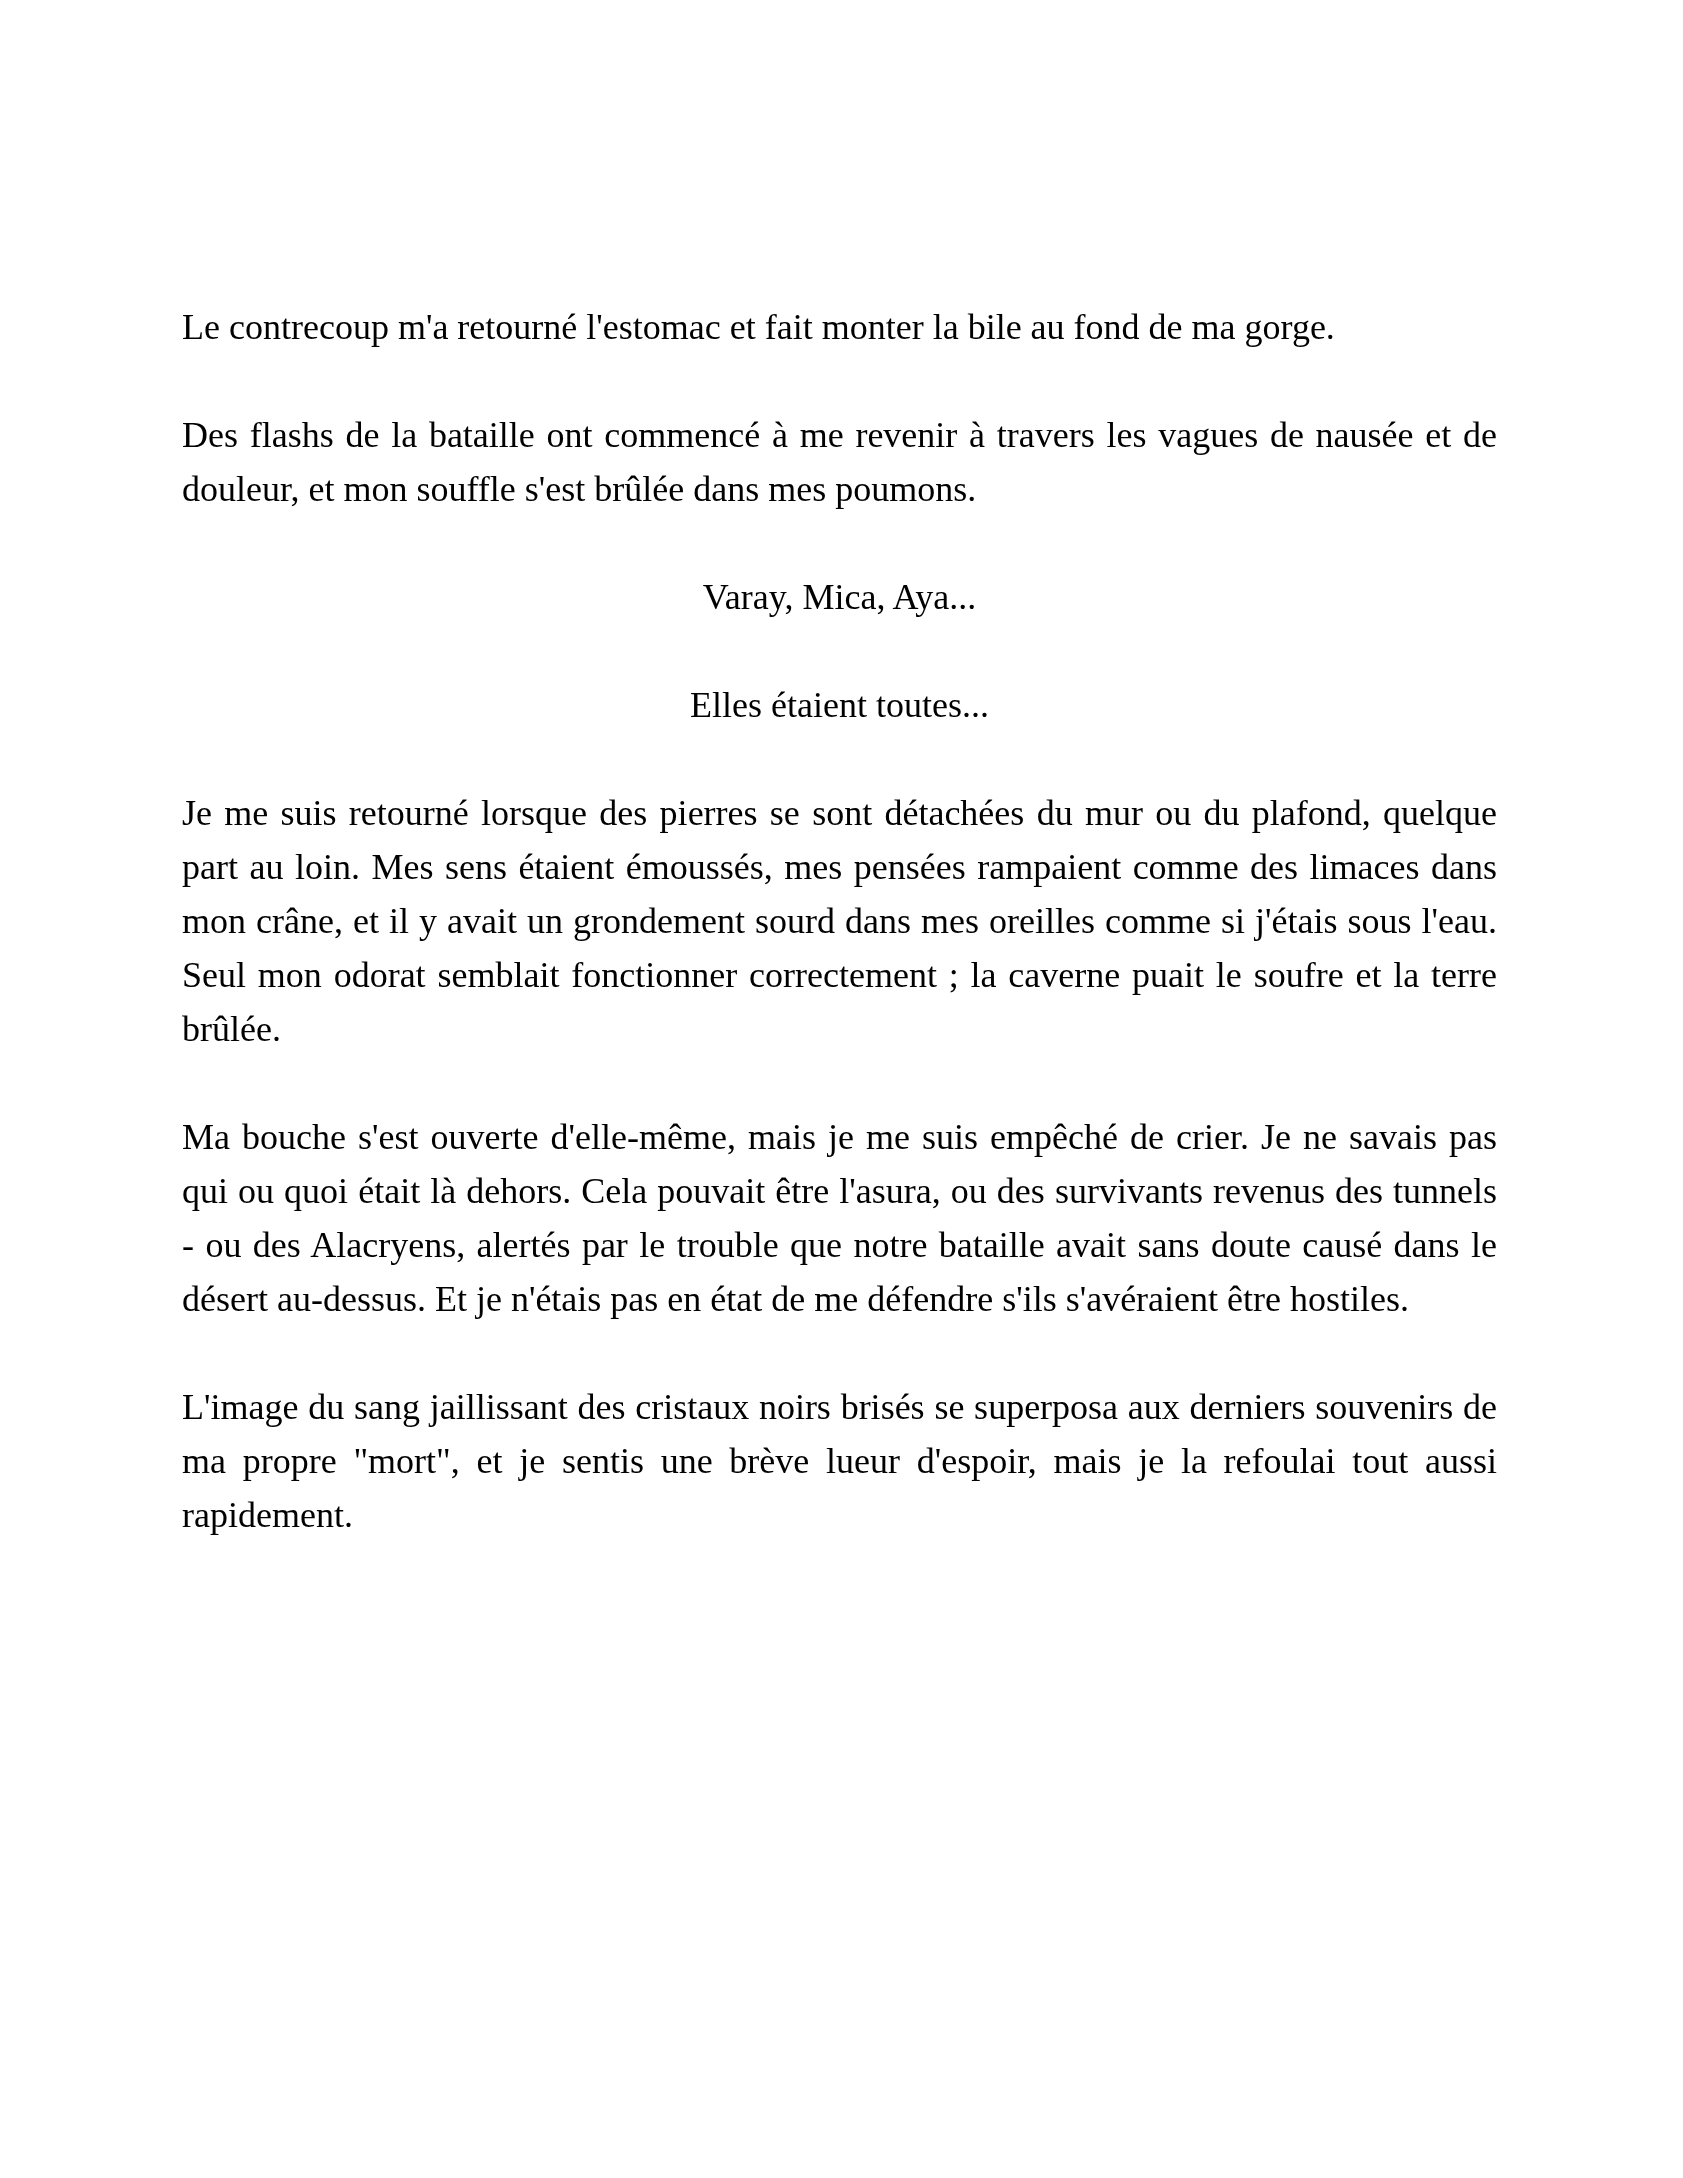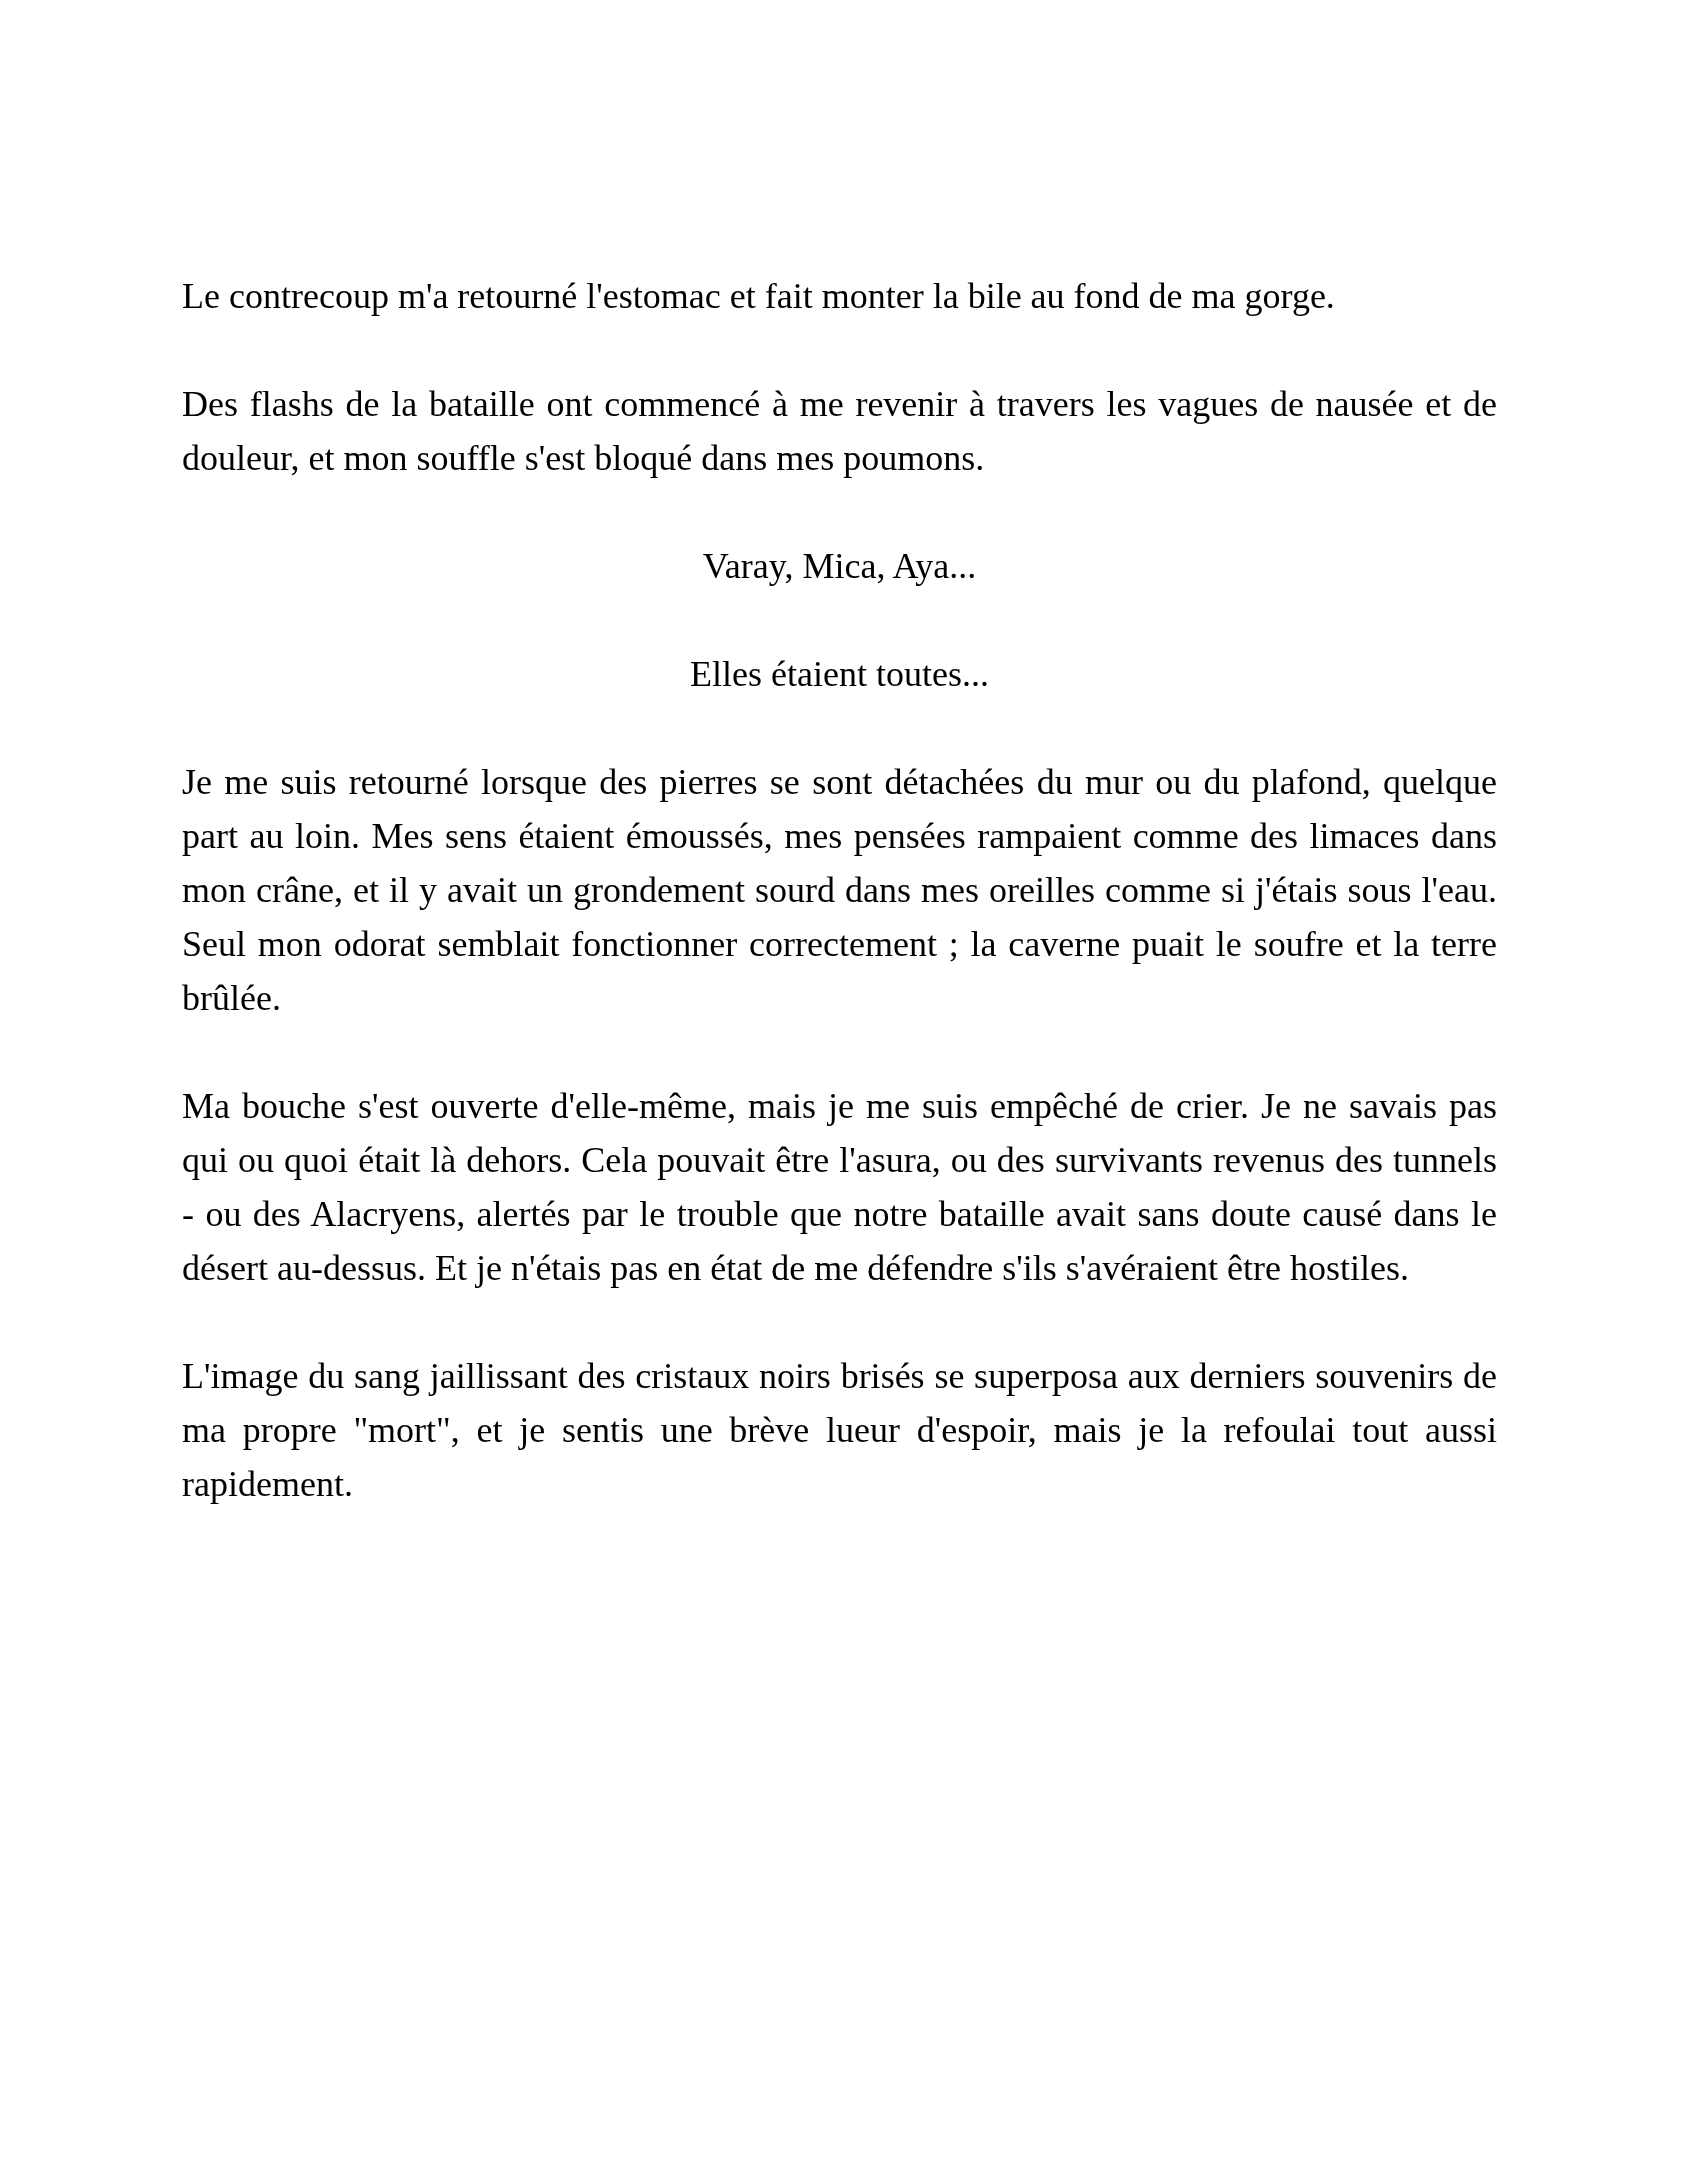--- a/index.html
+++ b/index.html
@@ -9,40 +9,40 @@
     }
     body {
       width: 1683px;
       height: 2178px;
       position: relative;
       overflow: hidden;
     }
     .page {
       position: absolute;
       left: 182px;
-      top: 269px;
+      top: 300px;
       width: 1315px;
       font-family: "Liberation Serif", serif;
       font-size: 36px;
       line-height: 54px;
       color: #000000;
     }
     .para {
       margin: 0 0 54px 0;
       text-align: justify;
     }
     .para.short {
       text-align: center;
     }
   </style>
 </head>
 <body>
 
 <div class="page">
   <p class="para">Le contrecoup m'a retourné l'estomac et fait monter la bile au fond de ma gorge.</p>
-  <p class="para">Des flashs de la bataille ont commencé à me revenir à travers les vagues de nausée et de douleur, et mon souffle s'est bloqué dans mes poumons.</p>
+  <p class="para">Des flashs de la bataille ont commencé à me revenir à travers les vagues de nausée et de douleur, et mon souffle s'est brûlée dans mes poumons.</p>
   <p class="para short">Varay, Mica, Aya...</p>
   <p class="para short">Elles étaient toutes...</p>
   <p class="para">Je me suis retourné lorsque des pierres se sont détachées du mur ou du plafond, quelque part au loin. Mes sens étaient émoussés, mes pensées rampaient comme des limaces dans mon crâne, et il y avait un grondement sourd dans mes oreilles comme si j'étais sous l'eau. Seul mon odorat semblait fonctionner correctement ; la caverne puait le soufre et la terre brûlée.</p>
   <p class="para">Ma bouche s'est ouverte d'elle-même, mais je me suis empêché de crier. Je ne savais pas qui ou quoi était là dehors. Cela pouvait être l'asura, ou des survivants revenus des tunnels - ou des Alacryens, alertés par le trouble que notre bataille avait sans doute causé dans le désert au-dessus. Et je n'étais pas en état de me défendre s'ils s'avéraient être hostiles.</p>
   <p class="para">L'image du sang jaillissant des cristaux noirs brisés se superposa aux derniers souvenirs de ma propre "mort", et je sentis une brève lueur d'espoir, mais je la refoulai tout aussi rapidement.</p>
 </div>
 
 
 </body></html>

